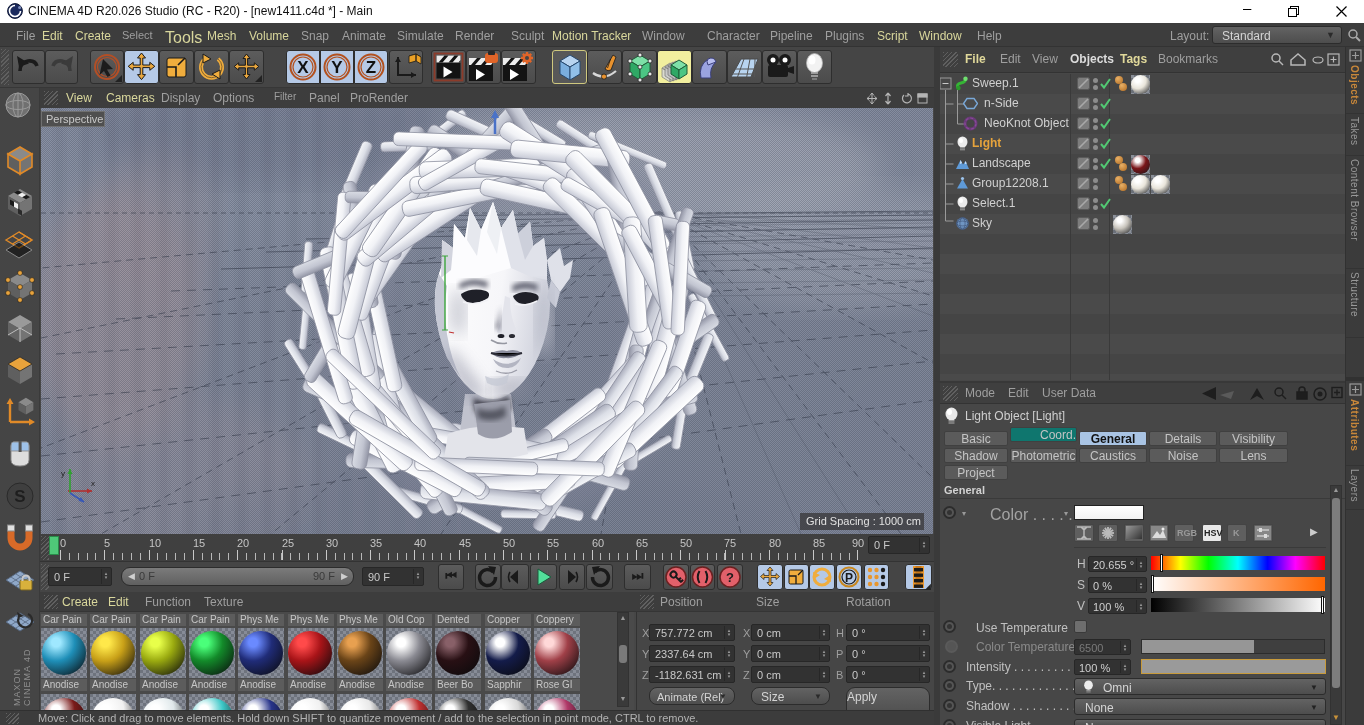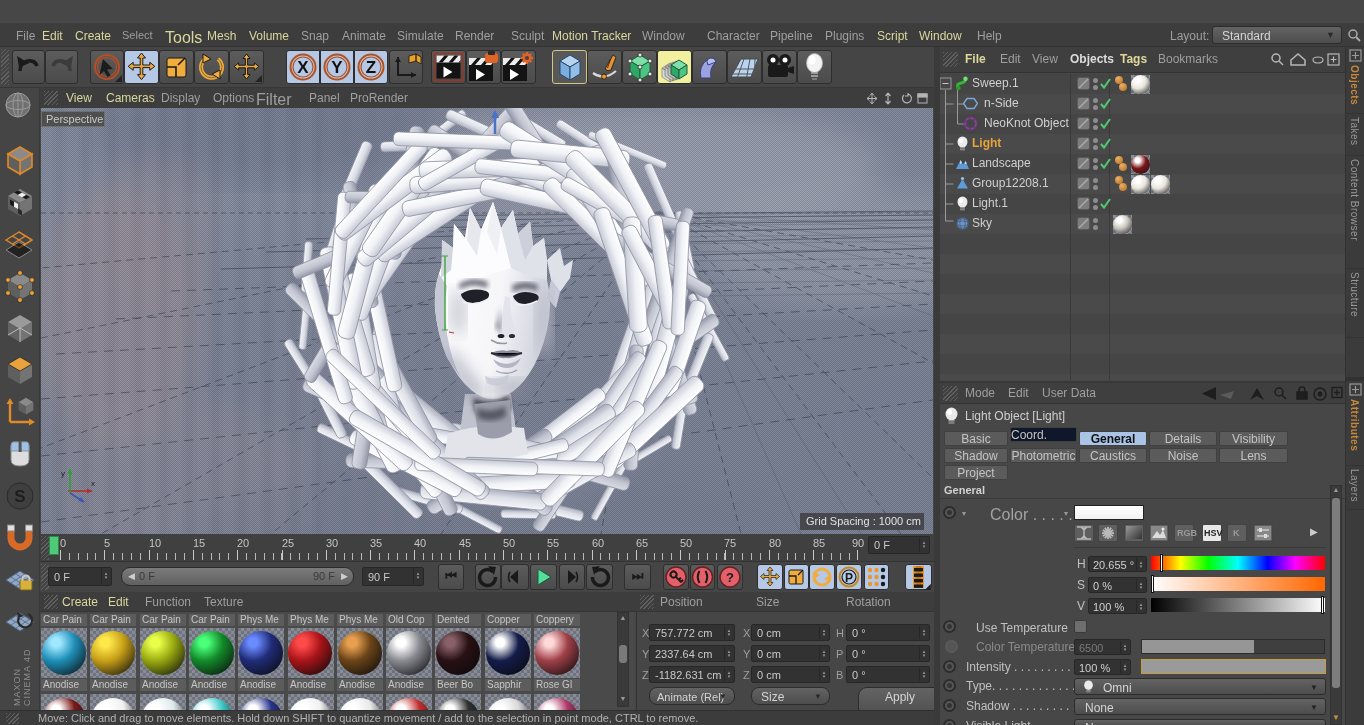--- a/index.html
+++ b/index.html
@@ -11,20 +11,37 @@
 .btn{background:linear-gradient(#636363,#4d4d4d);border:1px solid #2c2c2c;border-radius:3px;color:#d4d4d4}
 .tbtn{background:linear-gradient(#5c5c5c,#4b4b4b);border:1px solid #2e2e2e;border-radius:3px}
 .yellow{color:#d9d79c}
 .gray{color:#9f9f9f}
 .vtext{writing-mode:vertical-rl;letter-spacing:.5px;font-size:10px}
 .stepper{position:absolute;right:1px;top:1px;bottom:1px;width:9px;color:#9a9a9a;font-size:5px;line-height:4px;text-align:center;border-left:1px solid #272727;padding-top:2px}
 </style></head>
 <body>
 <div id="root">
 
+<div class="ab" style="left:0;top:0;width:1364px;height:23px;background:#fff;color:#111;font-size:12px">
+  <svg class="ab" style="left:7px;top:3px" width="16" height="16" viewBox="0 0 16 16">
+        <circle cx="8" cy="8" r="7.4" fill="#1b2a5e"></circle>
+        <circle cx="8" cy="8" r="7.4" fill="none" stroke="#0d1530" stroke-width="1"></circle>
+        <path d="M8 2.5 A5.5 5.5 0 1 0 13.5 8" fill="none" stroke="#fff" stroke-width="1.6"></path>
+        <circle cx="12.6" cy="4.4" r="1.5" fill="#8090c0"></circle>
+      </svg>
+  <span class="ab" style="left:28px;top:4px">CINEMA 4D R20.026 Studio (RC - R20) - [new1411.c4d *] - Main</span>
+  <span class="ab" style="left:1243px;top:-1px;font-size:15px;color:#000">–</span>
+  <svg class="ab" style="left:1288px;top:6px" width="11" height="11" viewBox="0 0 11 11">
+        <rect x="2.5" y="0.5" width="8" height="8" fill="none" stroke="#000"></rect>
+        <rect x="0.5" y="2.5" width="8" height="8" fill="#fff" stroke="#000"></rect>
+      </svg>
+  <svg class="ab" style="left:1336px;top:6px" width="11" height="11" viewBox="0 0 11 11">
+        <path d="M0.5 0.5 L10.5 10.5 M10.5 0.5 L0.5 10.5" stroke="#000" stroke-width="1.2"></path>
+      </svg>
+</div>
 
 <div class="ab" style="left:0;top:23px;width:1364px;height:24px;background:#3d3d3d;border-bottom:1px solid #333">
   <span class="ab gray" style="left:16px;top:6px;font-size:12px">File</span>
   <span class="ab yellow" style="left:42px;top:6px;font-size:12px">Edit</span>
   <span class="ab yellow" style="left:75px;top:6px;font-size:12px">Create</span>
   <span class="ab gray" style="left:122px;top:6px;font-size:11px">Select</span>
   <span class="ab yellow" style="left:165px;top:6px;font-size:16px">Tools</span>
   <span class="ab yellow" style="left:207px;top:6px;font-size:12px">Mesh</span>
   <span class="ab yellow" style="left:249px;top:6px;font-size:12px">Volume</span>
   <span class="ab gray" style="left:301px;top:6px;font-size:12px">Snap</span>
@@ -321,21 +338,21 @@
   </svg>
   <div class="ab" style="left:12px;top:548px;color:#8f8f8f;font-size:9px;letter-spacing:1px;writing-mode:vertical-rl;transform:rotate(180deg);height:70px">MAXON<br>CINEMA 4D</div>
 </div>
 
 <div class="ab" style="left:40px;top:88px;width:894px;height:20px;background:#3d3d3d">
   <div class="ab grip" style="left:4px;top:3px;width:14px;height:14px"></div>
   <span class="ab yellow" style="left:26px;top:3px;font-size:12px">View</span>
   <span class="ab yellow" style="left:66px;top:3px;font-size:12px">Cameras</span>
   <span class="ab gray" style="left:121px;top:3px;font-size:12px">Display</span>
   <span class="ab gray" style="left:173px;top:3px;font-size:12px">Options</span>
-  <span class="ab gray" style="left:216px;top:3px;font-size:16px">Filter</span>
+  <span class="ab gray" style="left:234px;top:3px;font-size:10px">Filter</span>
   <span class="ab gray" style="left:269px;top:3px;font-size:12px">Panel</span>
   <span class="ab gray" style="left:310px;top:3px;font-size:12px">ProRender</span>
   <svg class="ab" style="left:826px;top:4px" width="62" height="13" viewBox="0 0 62 13" fill="none" stroke="#b5b5b5" stroke-width="1.2">
         <path d="M6 1 v11 M1 6.5 h10 M6 1 l-2 2.5 M6 1 l2 2.5 M6 12 l-2-2.5 M6 12 l2-2.5 M1 6.5 l2.5-2 M1 6.5 l2.5 2 M11 6.5 l-2.5-2 M11 6.5 l-2.5 2" stroke-width="1"></path>
         <path d="M22 1 v11 M22 1 l-2.5 3 M22 1 l2.5 3 M22 12 l-2.5-3 M22 12 l2.5-3"></path>
         <path d="M38 3 a4.5 4.5 0 1 0 4 -1 M42 1 v3 h-3" stroke-width="1.2"></path>
         <rect x="52" y="2" width="9" height="9" stroke-width="1"></rect>
         <rect x="52" y="2" width="9" height="3" fill="#b5b5b5"></rect>
       </svg>
 </div>
@@ -899,21 +916,21 @@
       <span class="stepper">▴<br>▾</span>
     </div>
   <div class="ab btn" style="left:12px;top:75px;width:86px;height:18px;border-radius:8px">
       <span style="position:absolute;left:7px;top:3px;font-size:11px">Animate (Rel)</span>
       <span style="position:absolute;right:7px;top:4px;color:#2a2a2a;font-size:8px">▼</span>
     </div>
   <div class="ab btn" style="left:114px;top:75px;width:79px;height:18px;border-radius:8px">
       <span style="position:absolute;left:9px;top:2px;font-size:12px">Size</span>
       <span style="position:absolute;right:7px;top:4px;color:#2a2a2a;font-size:8px">▼</span>
     </div>
-  <div class="ab btn" style="left:221px;top:75px;width:84px;height:32px;border-radius:9px;text-align:center"><span style="position:relative;top:2px;font-size:12px">Apply</span></div>
+  <div class="ab btn" style="left:209px;top:75px;width:84px;height:32px;border-radius:9px;text-align:left"><span style="position:relative;top:2px;font-size:12px">Apply</span></div>
 </div>
 
 <div class="ab" style="left:0;top:710px;width:934px;height:15px;background:#3c3c3c;border-top:1px solid #303030">
   <div class="ab grip" style="left:6px;top:2px;width:13px;height:11px"></div>
   <span class="ab" style="left:38px;top:1px;color:#b2b2b2;font-size:11px">Move: Click and drag to move elements. Hold down SHIFT to quantize movement / add to the selection in point mode, CTRL to remove.</span>
 </div>
 
 <div id="om" class="ab" style="left:934px;top:47px;width:411px;height:334px;background:#474747;border-left:6px solid #3a3a3a">
   <div class="ab" style="left:0;top:0;width:405px;height:26px;background:#3f3f3f;border-bottom:1px solid #333">
     <div class="ab grip" style="left:3px;top:5px;width:15px;height:15px"></div>
@@ -1040,21 +1057,21 @@
     <div class="ab" style="left:191px;top:128px;width:19px;height:19px;background:conic-gradient(#6a6f78 0 25%,#8a8f98 0 50%,#6a6f78 0 75%,#8a8f98 0) 0 0/6px 6px"></div>
     <div class="ab" style="left:191px;top:128px;width:19px;height:19px;border-radius:50%;background:radial-gradient(circle at 35% 28%,#ffffff 0 12%,#e8e4da 45%,#16181c 100%)"></div>
     <div class="ab" style="left:211px;top:128px;width:19px;height:19px;background:conic-gradient(#6a6f78 0 25%,#8a8f98 0 50%,#6a6f78 0 75%,#8a8f98 0) 0 0/6px 6px"></div>
     <div class="ab" style="left:211px;top:128px;width:19px;height:19px;border-radius:50%;background:radial-gradient(circle at 35% 28%,#ffffff 0 12%,#e8e4da 45%,#16181c 100%)"></div>
     <svg class="ab" style="left:15px;top:149px" width="15" height="15" viewBox="0 0 15 15">
       <ellipse cx="7.5" cy="6" rx="5" ry="5.5" fill="#ececec"></ellipse>
       <ellipse cx="6" cy="4.5" rx="2" ry="2.5" fill="#fff"></ellipse>
       <rect x="5" y="11.2" width="5" height="1.4" fill="#999"></rect>
       <rect x="5" y="13" width="5" height="1.4" fill="#888"></rect>
     </svg>
-    <span class="ab" style="left:32px;top:149px;font-size:12px;color:#d0d0d0">Light.1</span>
+    <span class="ab" style="left:32px;top:149px;font-size:12px;color:#d0d0d0">Select.1</span>
     <svg class="ab" style="left:137px;top:150px" width="13" height="13" viewBox="0 0 13 13">
       <rect x="0.5" y="0.5" width="12" height="12" rx="2" fill="#7d7d7d" stroke="#5a5a5a"></rect>
       <path d="M2 11 L11 2" stroke="#a8a8a8" stroke-width="1.6"></path>
     </svg>
     <div class="ab" style="left:153px;top:151px;width:5px;height:5px;border-radius:50%;background:#8c8c8c"></div>
     <div class="ab" style="left:153px;top:158px;width:5px;height:5px;border-radius:50%;background:#8c8c8c"></div>
     <svg class="ab" style="left:159px;top:150px" width="13" height="13" viewBox="0 0 13 13">
       <path d="M2 7 L5 10.5 L11 2" fill="none" stroke="#52c873" stroke-width="2"></path>
     </svg>
     <svg class="ab" style="left:15px;top:169px" width="15" height="15" viewBox="0 0 15 15">
@@ -1102,21 +1119,21 @@
       </svg>
   </div>
   <svg class="ab" style="left:3px;top:24px" width="17" height="18" viewBox="0 0 17 18">
       <ellipse cx="8.5" cy="7" rx="6" ry="6.5" fill="#e8e8e8"></ellipse>
       <ellipse cx="6.5" cy="5" rx="2.5" ry="3" fill="#fff"></ellipse>
       <rect x="5.5" y="13" width="6" height="1.6" fill="#999"></rect>
       <rect x="5.5" y="15.2" width="6" height="1.6" fill="#888"></rect>
     </svg>
   <span class="ab" style="left:25px;top:26px;font-size:12px;color:#cfcfcf">Light Object [Light]</span>
   <div class="ab" style="left:4px;top:48px;width:64px;height:15px;background:#5b5b5b;border:1px solid #404040;border-radius:2px;text-align:center;color:#c4c4c4;font-size:12px;line-height:14px">Basic</div>
-    <div class="ab" style="left:70px;top:44px;width:67px;height:15px;background:#0f172a;border:1px solid #404040;border-radius:2px;text-align:left;color:#c4c4c4;font-size:12px;line-height:14px">Coord.</div>
+    <div class="ab" style="left:70px;top:44px;width:67px;height:15px;background:#0f766e;border:1px solid #404040;border-radius:2px;text-align:right;color:#c4c4c4;font-size:12px;line-height:14px">Coord.</div>
     <div class="ab" style="left:139px;top:48px;width:68px;height:15px;background:#a9c4e4;border:1px solid #404040;border-radius:2px;text-align:center;color:#111;font-weight:bold;font-size:12px;line-height:14px">General</div>
     <div class="ab" style="left:209px;top:48px;width:68px;height:15px;background:#5b5b5b;border:1px solid #404040;border-radius:2px;text-align:center;color:#c4c4c4;font-size:12px;line-height:14px">Details</div>
     <div class="ab" style="left:279px;top:48px;width:69px;height:15px;background:#5b5b5b;border:1px solid #404040;border-radius:2px;text-align:center;color:#c4c4c4;font-size:12px;line-height:14px">Visibility</div>
     <div class="ab" style="left:4px;top:65px;width:64px;height:15px;background:#5b5b5b;border:1px solid #404040;border-radius:2px;text-align:center;color:#c4c4c4;font-size:12px;line-height:14px">Shadow</div>
     <div class="ab" style="left:70px;top:65px;width:67px;height:15px;background:#5b5b5b;border:1px solid #404040;border-radius:2px;text-align:center;color:#c4c4c4;font-size:12px;line-height:14px">Photometric</div>
     <div class="ab" style="left:139px;top:65px;width:68px;height:15px;background:#5b5b5b;border:1px solid #404040;border-radius:2px;text-align:center;color:#c4c4c4;font-size:12px;line-height:14px">Caustics</div>
     <div class="ab" style="left:209px;top:65px;width:68px;height:15px;background:#5b5b5b;border:1px solid #404040;border-radius:2px;text-align:center;color:#c4c4c4;font-size:12px;line-height:14px">Noise</div>
     <div class="ab" style="left:279px;top:65px;width:69px;height:15px;background:#5b5b5b;border:1px solid #404040;border-radius:2px;text-align:center;color:#c4c4c4;font-size:12px;line-height:14px">Lens</div>
     <div class="ab" style="left:4px;top:82px;width:64px;height:15px;background:#5b5b5b;border:1px solid #404040;border-radius:2px;text-align:center;color:#c4c4c4;font-size:12px;line-height:14px">Project</div>
   <div class="ab" style="left:0;top:100px;width:405px;height:16px;border-bottom:1px solid #3a3a3a">

